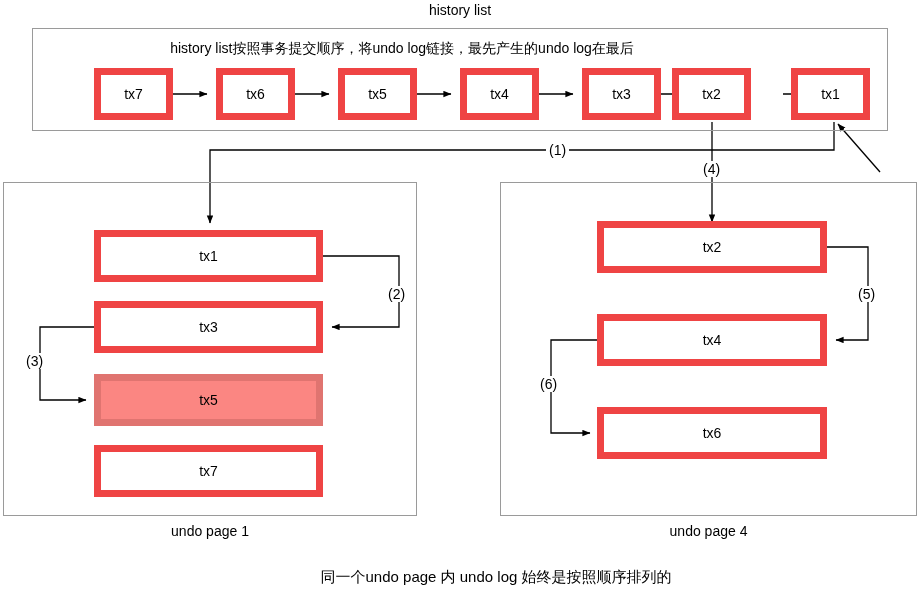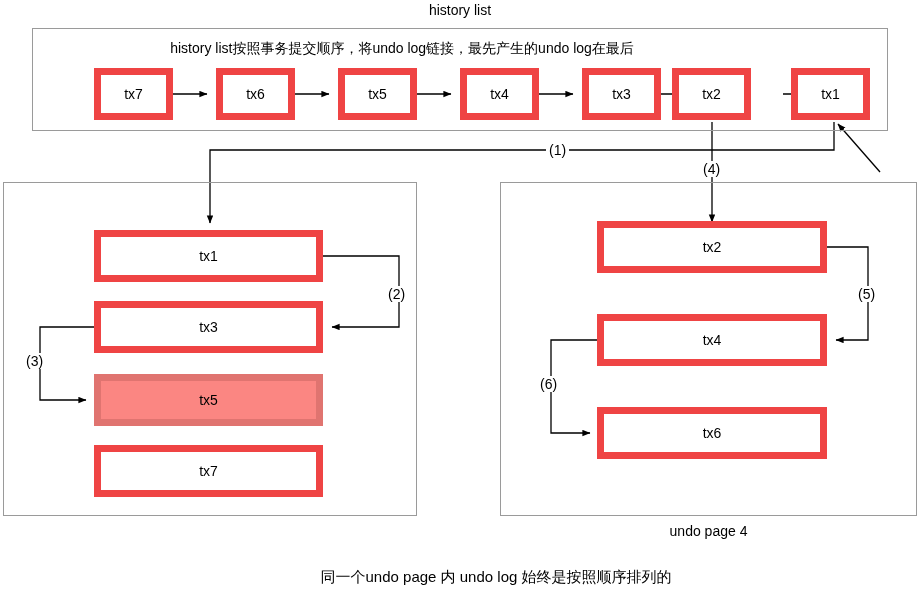--- a/index.html
+++ b/index.html
@@ -134,20 +134,21 @@
   <div class="panel" style="left:3px; top:182px; width:414px; height:334px;"></div>
 
   <div class="txbox" style="left:94px; top:230px; width:229px; height:52px;">tx1</div>
   <div class="txbox" style="left:94px; top:301px; width:229px; height:52px;">tx3</div>
   <div class="txbox hl" style="left:94px; top:374px; width:229px; height:52px;">tx5</div>
   <div class="txbox" style="left:94px; top:445px; width:229px; height:52px;">tx7</div>
 
   <div class="conn-label" style="left:385px; top:286px;">(2)</div>
   <div class="conn-label" style="left:23px; top:353px;">(3)</div>
 
+  <div class="page-label" style="left:3px; top:523px; width:414px; text-align:center;">undo page 1</div>
 
   <div class="panel" style="left:500px; top:182px; width:417px; height:334px;"></div>
 
   <div class="txbox" style="left:597px; top:221px; width:230px; height:52px;">tx2</div>
   <div class="txbox" style="left:597px; top:314px; width:230px; height:52px;">tx4</div>
   <div class="txbox" style="left:597px; top:407px; width:230px; height:52px;">tx6</div>
 
   <div class="conn-label" style="left:855px; top:286px;">(5)</div>
   <div class="conn-label" style="left:537px; top:376px;">(6)</div>
 

